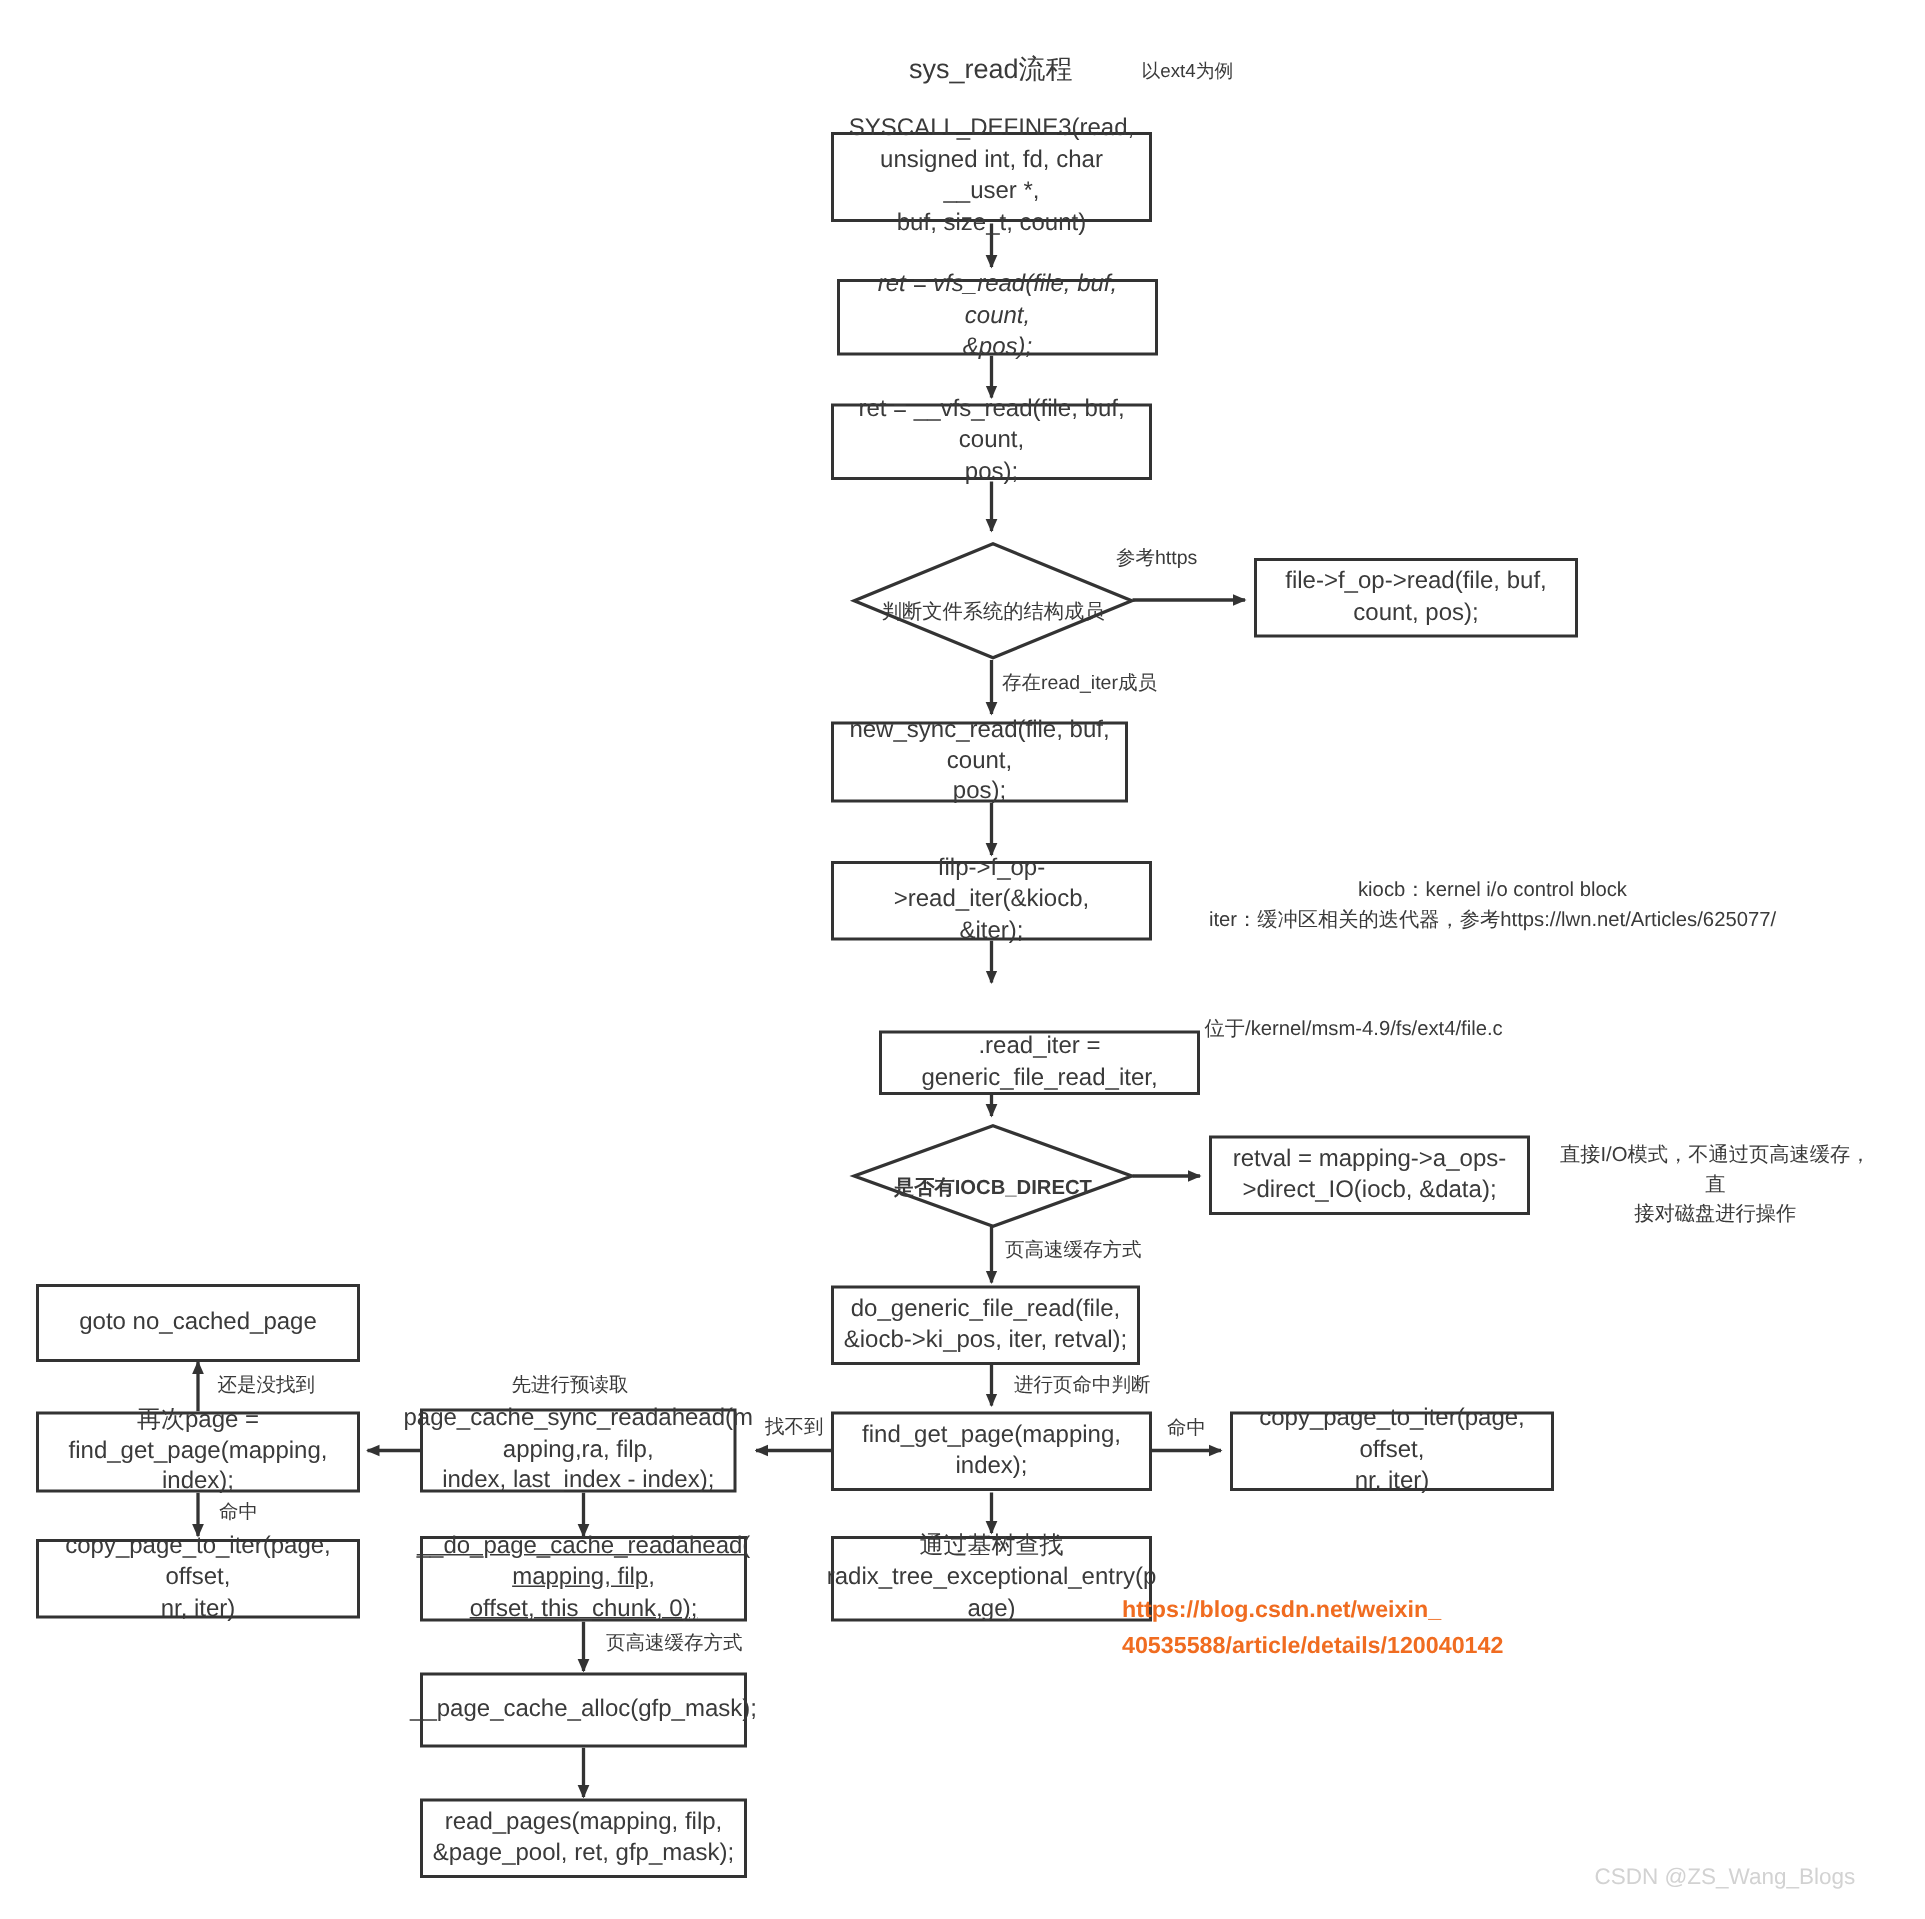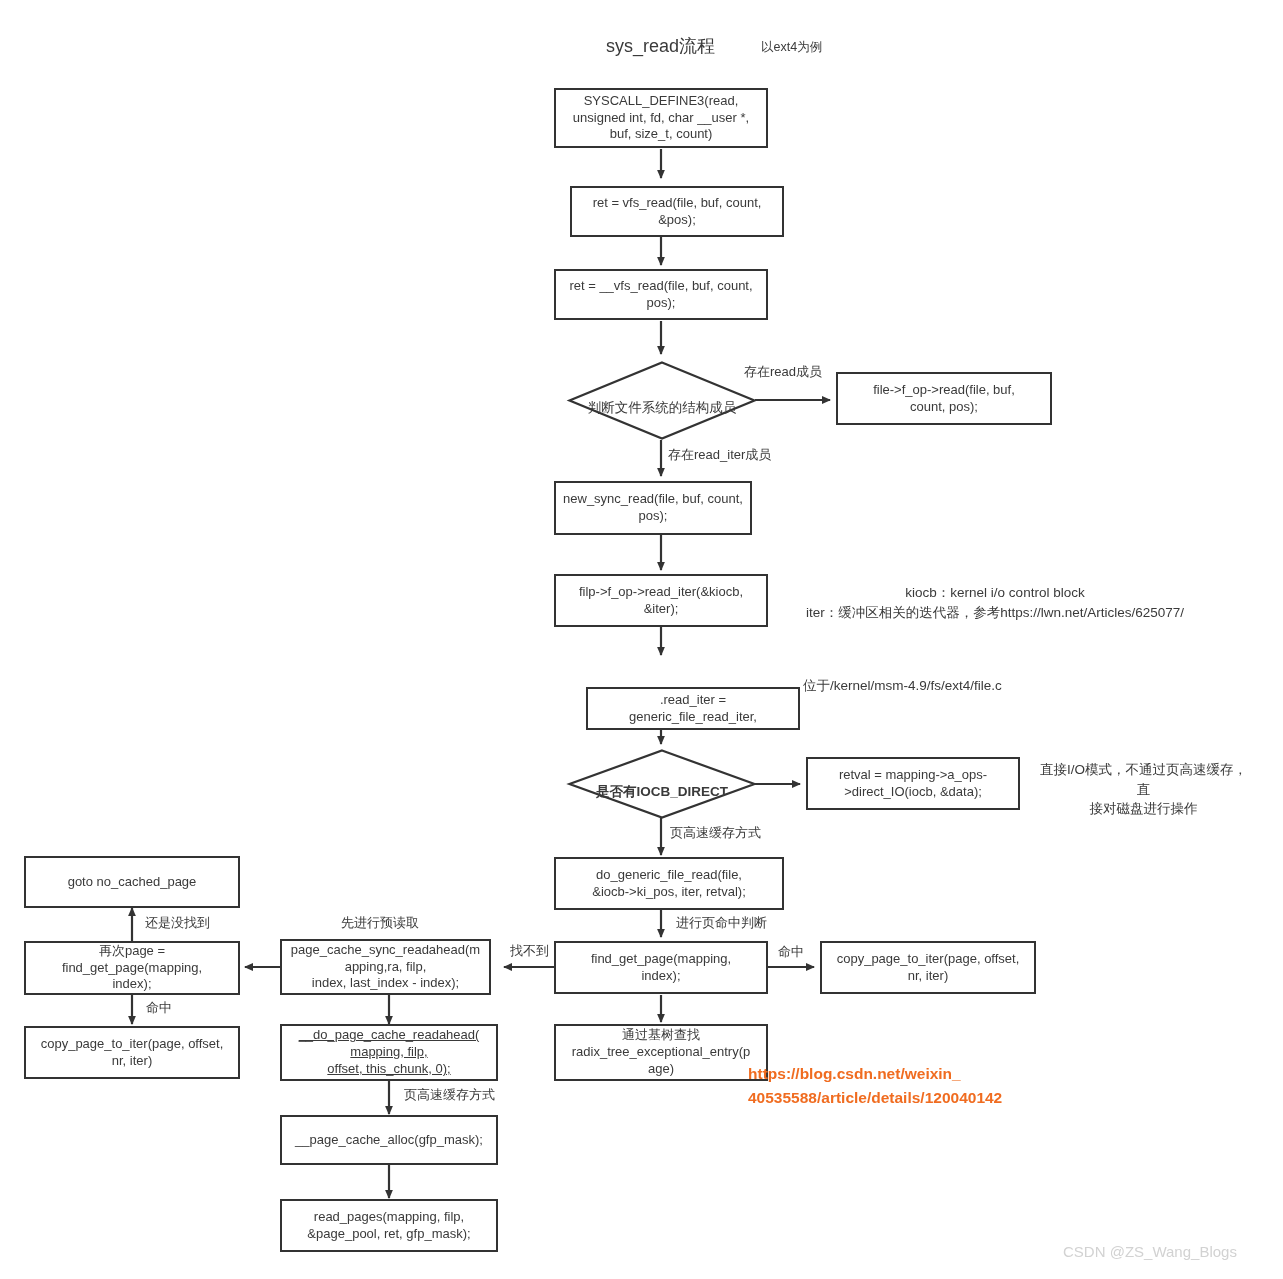--- a/index.html
+++ b/index.html
@@ -20,21 +20,21 @@
   }
   .node {
     position: absolute;
     box-sizing: border-box;
     border: 2px solid #333333;
     background: #ffffff;
     display: flex;
     align-items: center;
     justify-content: center;
     text-align: center;
-    font-size: 13px;
+    font-size: 16px;
     line-height: 1.30;
     color: #3a3a3a;
     padding: 2px 5px;
     white-space: pre-line;
   }
   .diamond-wrap {
     position: absolute;
     display: flex;
     align-items: center;
     justify-content: center;
@@ -152,21 +152,21 @@
       <path d="M132,941 L132,908"></path>
 
       <path d="M132,995 L132,1024"></path>
     </g>
   </svg>
 
   <div class="node" style="left:554px; top:88px; width:214px; height:60px;">SYSCALL_DEFINE3(read,
 unsigned int, fd, char __user *,
 buf, size_t, count)</div>
 
-  <div class="node" style="left:570px; top:186px; width:214px; height:51px;">ret = vfs_read(file, buf, count,
+  <div class="node" style="left:558px; top:186px; width:214px; height:51px;font-style:italic;">ret = vfs_read(file, buf, count,
 &amp;pos);</div>
 
   <div class="node" style="left:554px; top:269px; width:214px; height:51px;">ret = __vfs_read(file, buf, count,
 pos);</div>
 
   <div class="diamond-wrap" style="left:568px; top:361px; width:188px; height:79px;">
     <svg width="188" height="79" viewBox="0 0 188 79">
       <polygon points="94,1.5 186.5,39.5 94,77.5 1.5,39.5" fill="#ffffff" stroke="#333333" stroke-width="2.2"></polygon>
     </svg>
     <div class="diamond-label">判断文件系统的结构成员</div>
@@ -187,21 +187,21 @@
   <div class="diamond-wrap" style="left:568px; top:749px; width:188px; height:70px;font-weight:bold;">
     <svg width="188" height="70" viewBox="0 0 188 70">
       <polygon points="94,1.5 186.5,35 94,68.5 1.5,35" fill="#ffffff" stroke="#333333" stroke-width="2.2"></polygon>
     </svg>
     <div class="diamond-label">是否有IOCB_DIRECT</div>
   </div>
 
   <div class="node" style="left:806px; top:757px; width:214px; height:53px;">retval = mapping-&gt;a_ops-
 &gt;direct_IO(iocb, &amp;data);</div>
 
-  <div class="node" style="left:554px; top:857px; width:230px; height:53px;">do_generic_file_read(file,
+  <div class="node" style="left:554px; top:857px; width:206px; height:53px;">do_generic_file_read(file,
 &amp;iocb-&gt;ki_pos, iter, retval);</div>
 
   <div class="node" style="left:554px; top:941px; width:214px; height:53px;">find_get_page(mapping,
 index);</div>
 
   <div class="node" style="left:820px; top:941px; width:216px; height:53px;">copy_page_to_iter(page, offset,
 nr, iter)</div>
 
   <div class="node" style="left:554px; top:1024px; width:214px; height:57px;">通过基树查找
 radix_tree_exceptional_entry(p
@@ -222,21 +222,21 @@
 
   <div class="node" style="left:24px; top:856px; width:216px; height:52px;">goto no_cached_page</div>
 
   <div class="node" style="left:24px; top:941px; width:216px; height:54px;">再次page =
 find_get_page(mapping,
 index);</div>
 
   <div class="node" style="left:24px; top:1026px; width:216px; height:53px;">copy_page_to_iter(page, offset,
 nr, iter)</div>
 
-  <div class="edge-label" style="left:744px; top:365px;">存在read成员</div>
+  <div class="edge-label" style="left:744px; top:365px;">参考https</div>
 
   <div class="edge-label" style="left:668px; top:448px;">存在read_iter成员</div>
 
   <div class="edge-label" style="left:670px; top:826px;">页高速缓存方式</div>
 
   <div class="edge-label" style="left:676px; top:916px;">进行页命中判断</div>
 
   <div class="edge-label" style="left:778px; top:945px;">命中</div>
 
   <div class="edge-label" style="left:510px; top:944px;">找不到</div>

